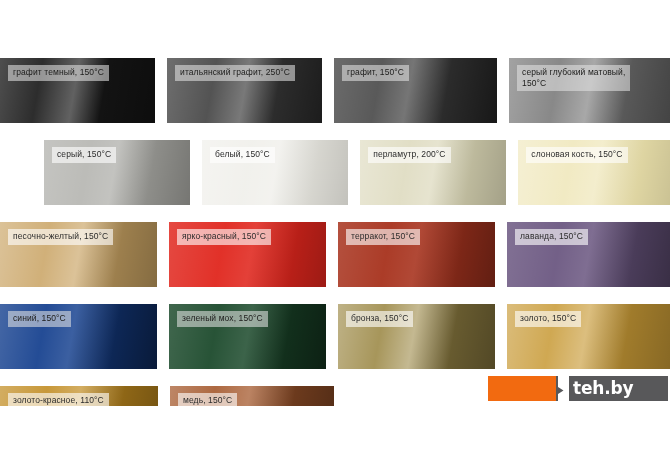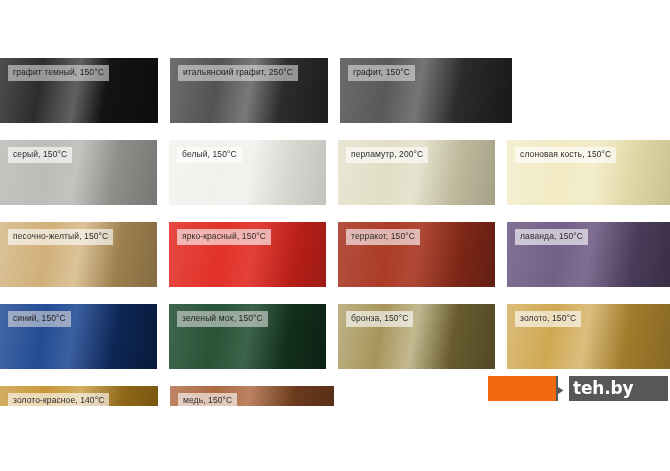--- a/index.html
+++ b/index.html
@@ -120,23 +120,28 @@
         <div class="label">графит темный, 150°C</div>
       </div>
       <div class="swatch dark" style="background-color: rgb(74, 74, 74);">
         <div class="sheen" style="background: linear-gradient(100deg, rgba(255, 255, 255, 0.2) 0%, rgba(255, 255, 255, 0.05) 30%, rgba(255, 255, 255, 0.26) 50%, rgba(0, 0, 0, 0.4) 70%, rgba(0, 0, 0, 0.62) 100%);"></div>
         <div class="label">итальянский графит, 250°C</div>
       </div>
       <div class="swatch dark" style="background-color: rgb(79, 79, 79); padding-left: 8px;">
         <div class="sheen" style="background: linear-gradient(100deg, rgba(255, 255, 255, 0.16) 0%, rgba(255, 255, 255, 0.06) 28%, rgba(255, 255, 255, 0.22) 46%, rgba(0, 0, 0, 0.45) 68%, rgba(0, 0, 0, 0.7) 100%);"></div>
         <div class="label">графит, 150°C</div>
       </div>
-    </div>
-    <div class="swatch-row">
-      <div class="swatch" style="background-color: rgb(169, 169, 164);">
+      <div class="swatch dark" style="background-color: rgb(123, 123, 123);">
+        <div class="sheen" style="background: linear-gradient(100deg, rgba(255, 255, 255, 0.3) 0%, rgba(255, 255, 255, 0.1) 30%, rgba(255, 255, 255, 0.34) 50%, rgba(0, 0, 0, 0.28) 72%, rgba(0, 0, 0, 0.45) 100%);"></div>
+        <div class="label">серый глубокий матовый,
+150°C</div>
+      </div>
+    </div>
+    <div class="swatch-row">
+      <div class="swatch" style="background-color: rgb(169, 169, 164); margin-left: 44px;">
         <div class="sheen" style="background: linear-gradient(100deg, rgba(255, 255, 255, 0.32) 0%, rgba(255, 255, 255, 0.22) 30%, rgba(255, 255, 255, 0.3) 48%, rgba(0, 0, 0, 0.16) 72%, rgba(0, 0, 0, 0.3) 100%);"></div>
         <div class="label">серый, 150°C</div>
       </div>
       <div class="swatch" style="background-color: rgb(232, 231, 224);">
         <div class="sheen" style="background: linear-gradient(100deg, rgba(255, 255, 255, 0.55) 0%, rgba(255, 255, 255, 0.4) 32%, rgba(255, 255, 255, 0.48) 50%, rgba(0, 0, 0, 0.08) 76%, rgba(0, 0, 0, 0.16) 100%);"></div>
         <div class="label">белый, 150°C</div>
       </div>
       <div class="swatch" style="background-color: rgb(215, 211, 178);">
         <div class="sheen" style="background: linear-gradient(100deg, rgba(255, 255, 255, 0.45) 0%, rgba(255, 255, 255, 0.26) 32%, rgba(255, 255, 255, 0.38) 50%, rgba(0, 0, 0, 0.12) 74%, rgba(0, 0, 0, 0.24) 100%);"></div>
         <div class="label">перламутр, 200°C</div>
@@ -178,21 +183,21 @@
         <div class="label">бронза, 150°C</div>
       </div>
       <div class="swatch" style="background-color: rgb(200, 154, 54);">
         <div class="sheen" style="background: linear-gradient(100deg, rgba(255, 255, 255, 0.34) 0%, rgba(255, 255, 255, 0.14) 28%, rgba(255, 255, 255, 0.36) 48%, rgba(0, 0, 0, 0.2) 72%, rgba(0, 0, 0, 0.32) 100%);"></div>
         <div class="label">золото, 150°C</div>
       </div>
     </div>
     <div class="swatch-row">
       <div class="swatch" style="background-color: rgb(192, 138, 30);">
         <div class="sheen" style="background: linear-gradient(100deg, rgba(255, 255, 255, 0.3) 0%, rgba(255, 255, 255, 0.12) 28%, rgba(255, 255, 255, 0.3) 48%, rgba(0, 0, 0, 0.26) 74%, rgba(0, 0, 0, 0.4) 100%);"></div>
-        <div class="label">золото-красное, 140°C</div>
+        <div class="label">золото-красное, 110°C</div>
       </div>
       <div class="swatch" style="background-color: rgb(164, 88, 44);">
         <div class="sheen" style="background: linear-gradient(100deg, rgba(255, 255, 255, 0.28) 0%, rgba(255, 255, 255, 0.1) 26%, rgba(255, 255, 255, 0.26) 46%, rgba(0, 0, 0, 0.34) 72%, rgba(0, 0, 0, 0.5) 100%);"></div>
         <div class="label">медь, 150°C</div>
       </div>
     </div>
   </div>
 
 <div id="watermark">
   <div class="wm-orange"></div>

